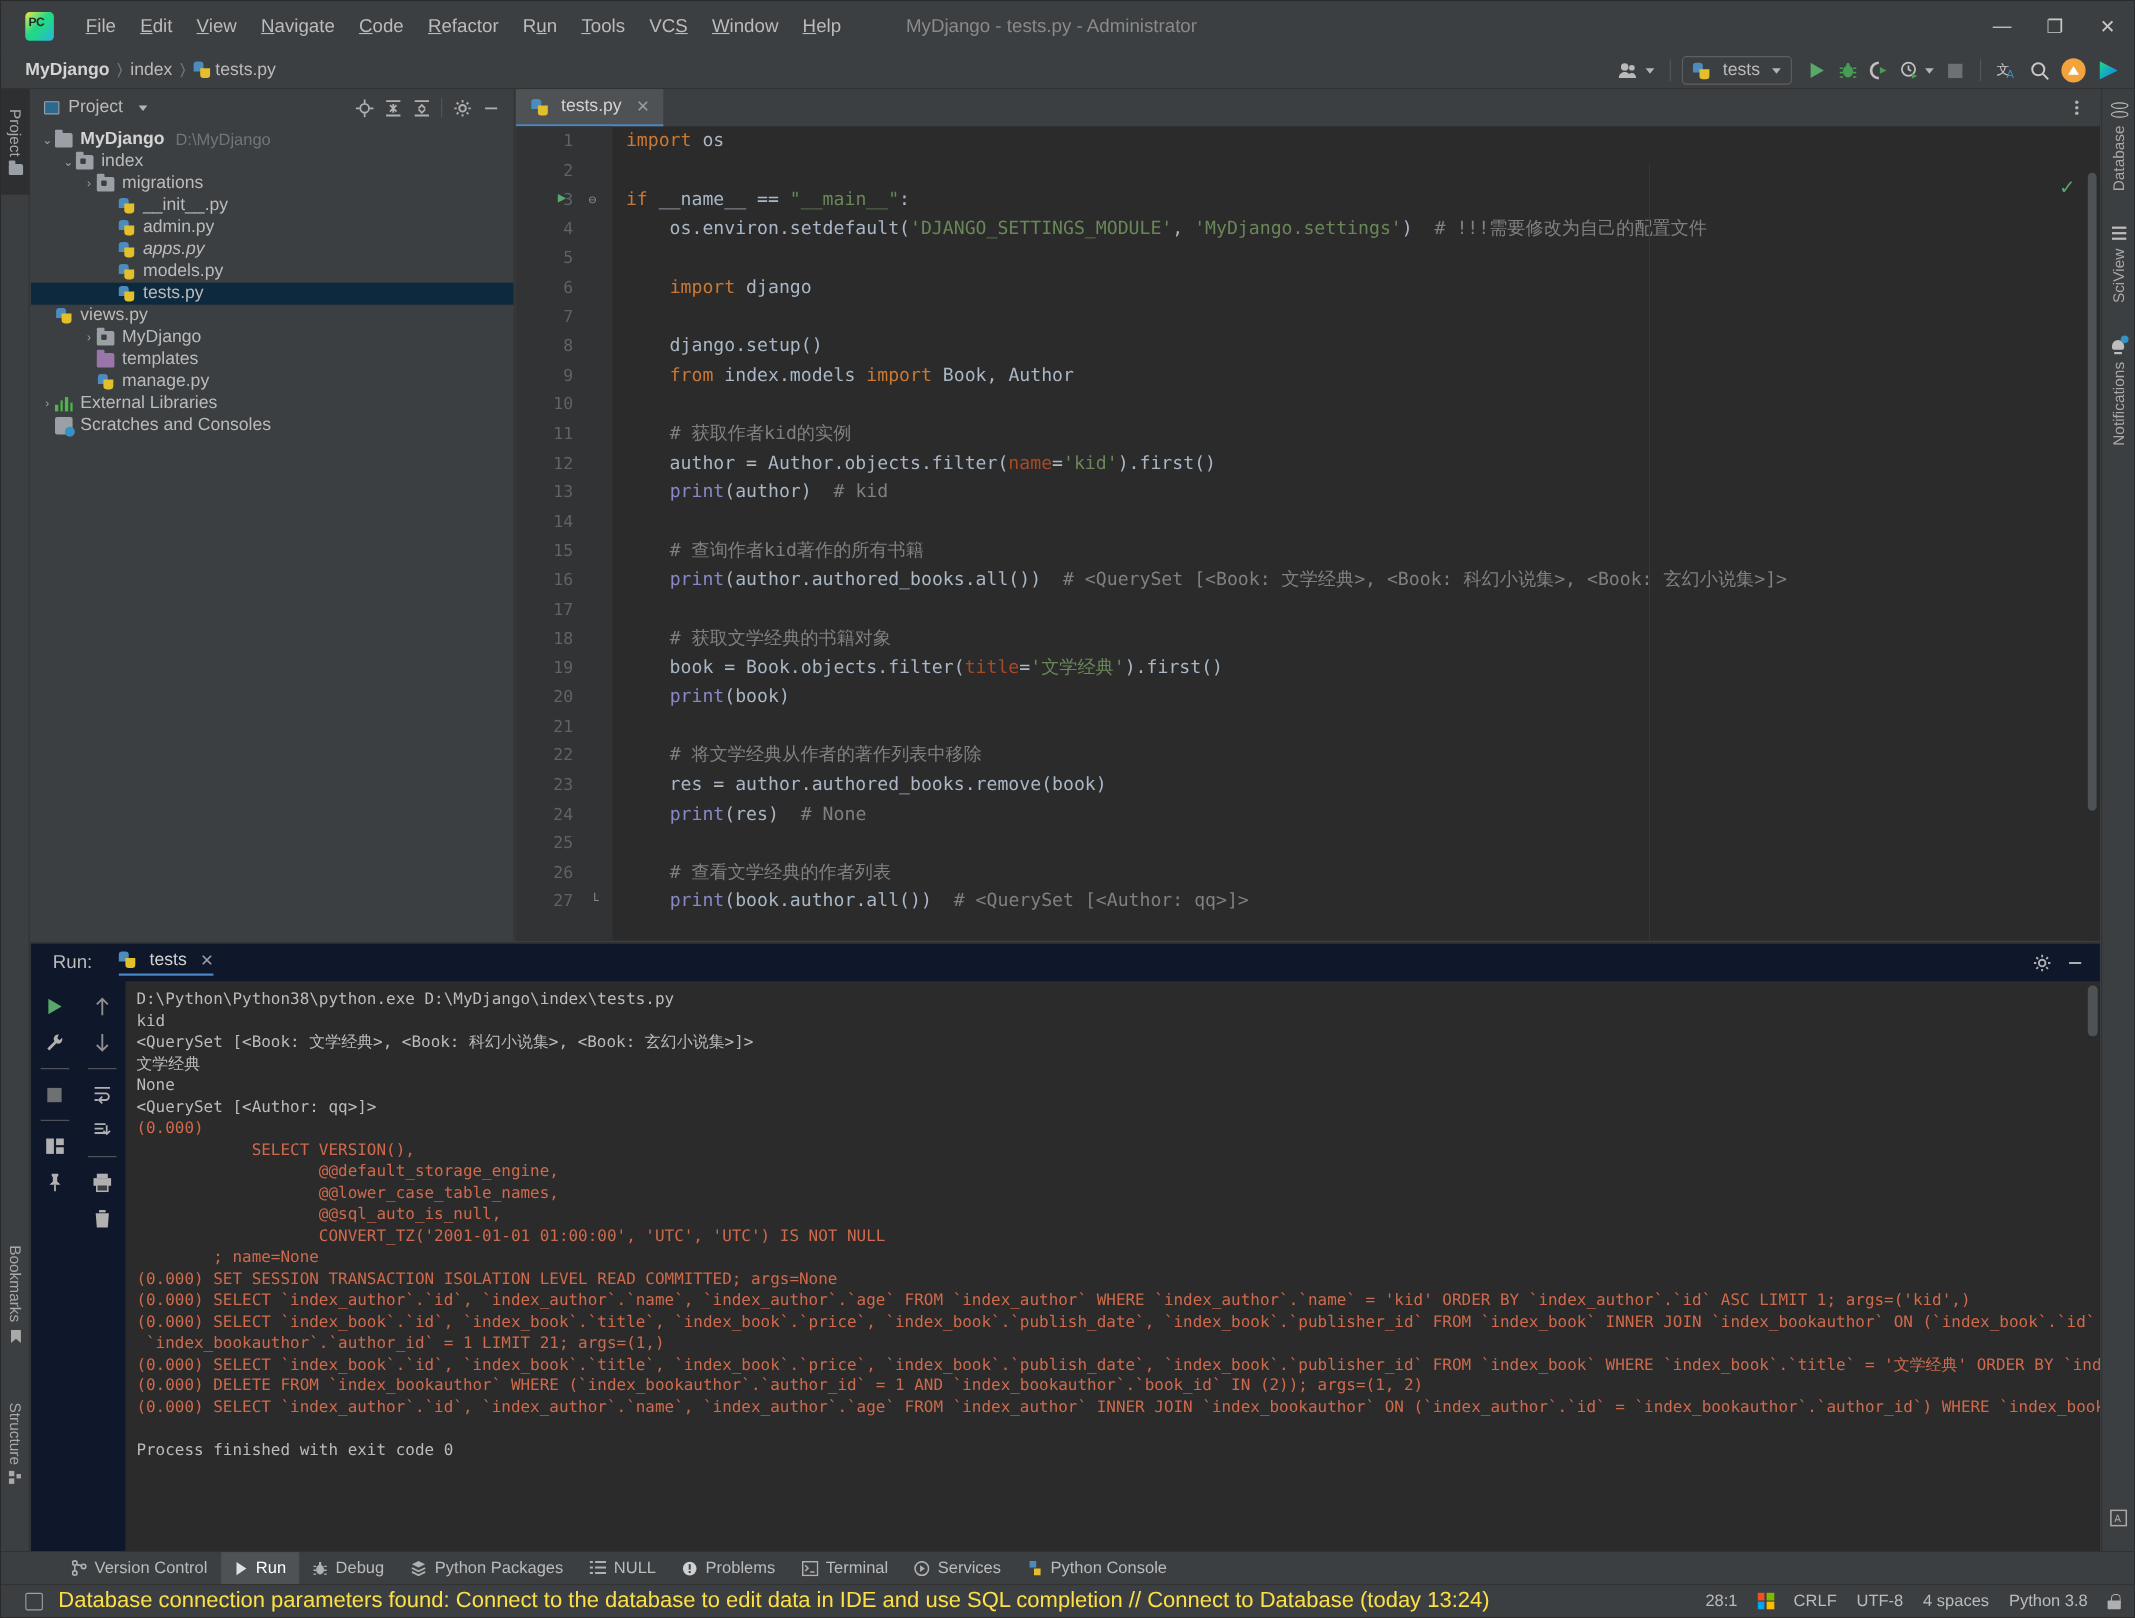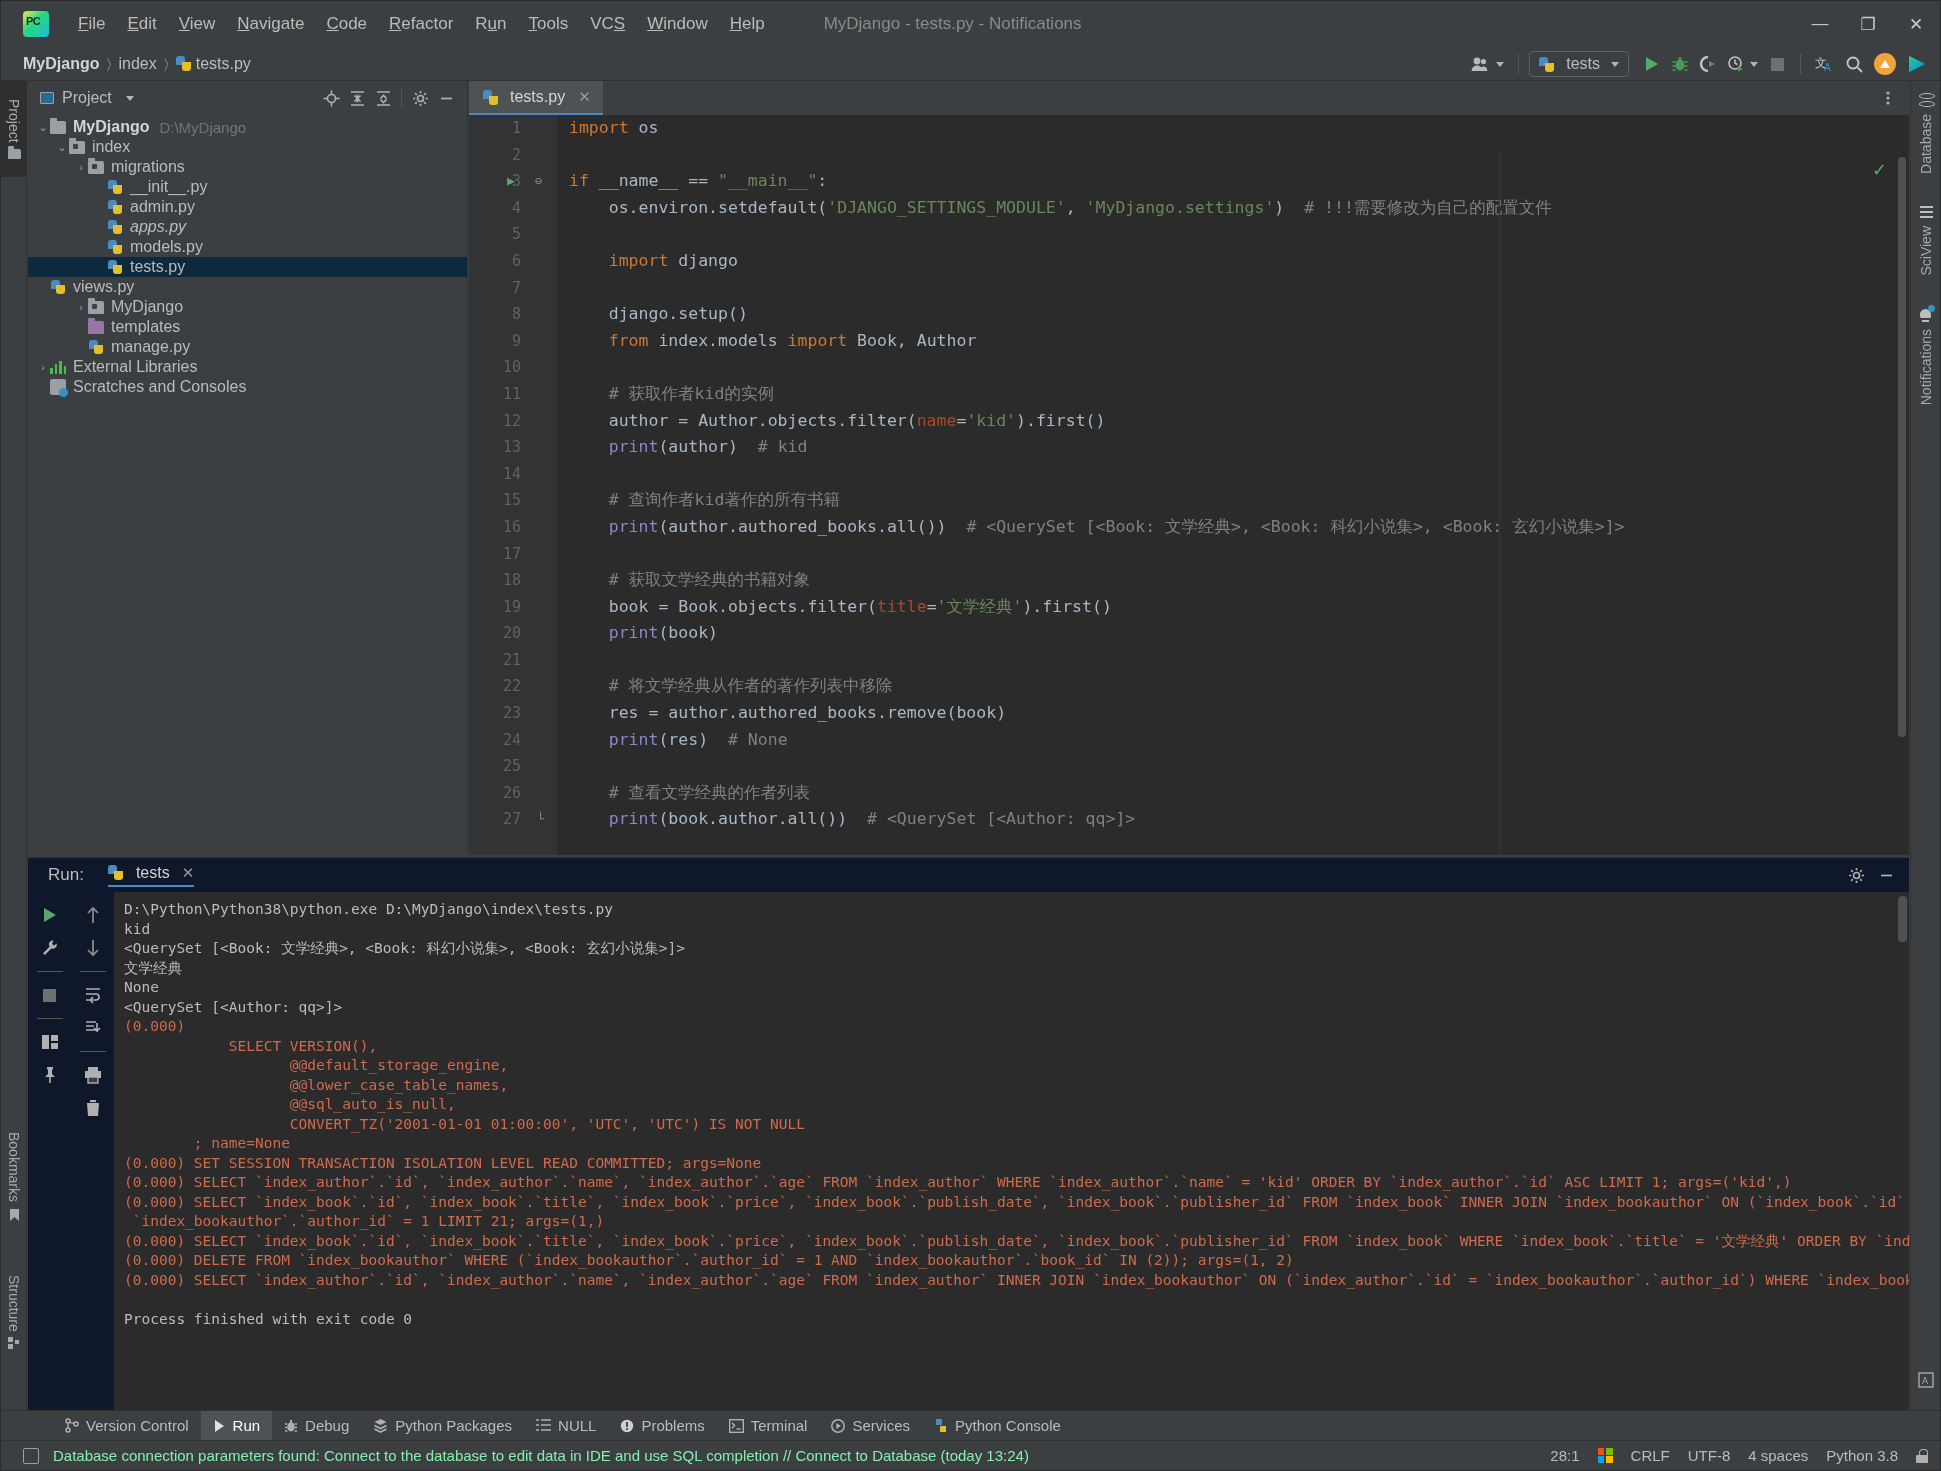--- a/index.html
+++ b/index.html
@@ -138,21 +138,21 @@
   .oline.sql { color:#cf6a4c; }
   #console-scroll { position:absolute; right:2px; top:4px; width:9px; height:46px; background:#4e5254; border-radius:4px; }
 
   
   #bottom-tabs { position:absolute; left:0; bottom:30px; width:100%; height:30px; background:#3c3f41; display:flex; align-items:center;
                  border-top:1px solid #323232; padding-left:52px; }
   .btab { display:flex; align-items:center; gap:7px; height:30px; padding:0 12px; font-size:15px; color:#bbbbbb; }
   .btab.sel { background:#4e5254; color:#ffffff; }
   #statusbar { position:absolute; left:0; bottom:0; width:100%; height:30px; background:#3c3f41; display:flex; align-items:center;
                border-top:1px solid #323232; }
-  #status-msg { margin-left:50px; font-size:15px; color:#86efac; }
+  #status-msg { margin-left:50px; font-size:20px; color:#fde047; }
   #status-right { position:absolute; right:12px; display:flex; align-items:center; gap:18px; font-size:15px; color:#bbbbbb; }
   .ms-logo { width:15px;height:15px; display:grid; grid-template-columns:1fr 1fr; grid-template-rows:1fr 1fr; gap:1.5px; }
   .ms-logo i:nth-child(1){background:#f25022;} .ms-logo i:nth-child(2){background:#7fba00;}
   .ms-logo i:nth-child(3){background:#00a4ef;} .ms-logo i:nth-child(4){background:#ffb900;}
   .status-ic { width:16px;height:16px; border:1.5px solid #9aa0a6; border-radius:2px; }
   .lock-ic{ width:12px;height:14px; position:relative; }
   .lock-ic::before{content:"";position:absolute;bottom:0;left:0;width:12px;height:8px;background:#b0b0b0;border-radius:1px;}
   .lock-ic::after{content:"";position:absolute;top:0;left:2.5px;width:7px;height:7px;border:1.5px solid #b0b0b0;border-bottom:none;border-radius:4px 4px 0 0;}
 
   
@@ -171,21 +171,21 @@
       <div class="menu-item"><u>V</u>iew</div>
       <div class="menu-item"><u>N</u>avigate</div>
       <div class="menu-item"><u>C</u>ode</div>
       <div class="menu-item"><u>R</u>efactor</div>
       <div class="menu-item">R<u>u</u>n</div>
       <div class="menu-item"><u>T</u>ools</div>
       <div class="menu-item">VC<u>S</u></div>
       <div class="menu-item"><u>W</u>indow</div>
       <div class="menu-item"><u>H</u>elp</div>
     </div>
-    <div id="win-title">MyDjango - tests.py - Notifications</div>
+    <div id="win-title">MyDjango - tests.py - Administrator</div>
     <div id="win-ctrl">
       <div class="wbtn">—</div>
       <div class="wbtn">❐</div>
       <div class="wbtn">✕</div>
     </div>
   </div>
 
   <div id="navbar">
     <div id="breadcrumb">
       <span class="crumb bold">MyDjango</span>

